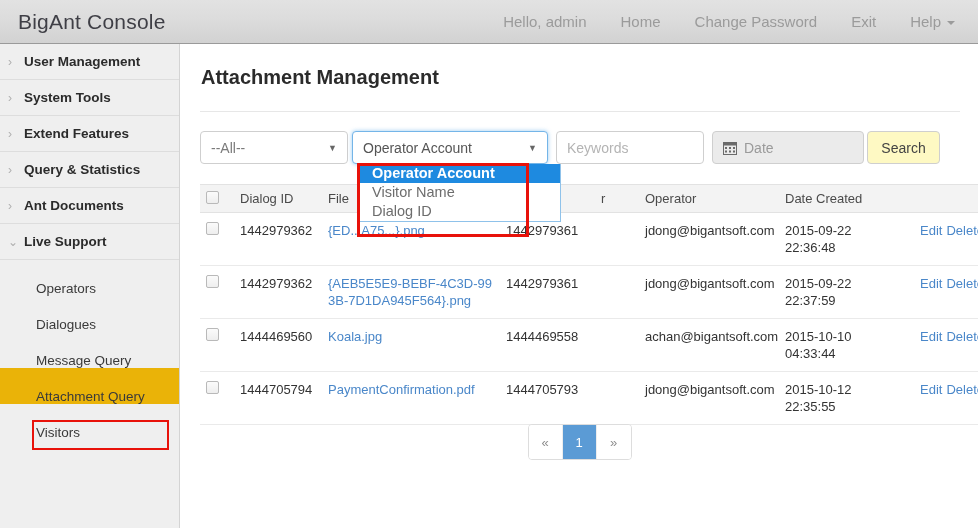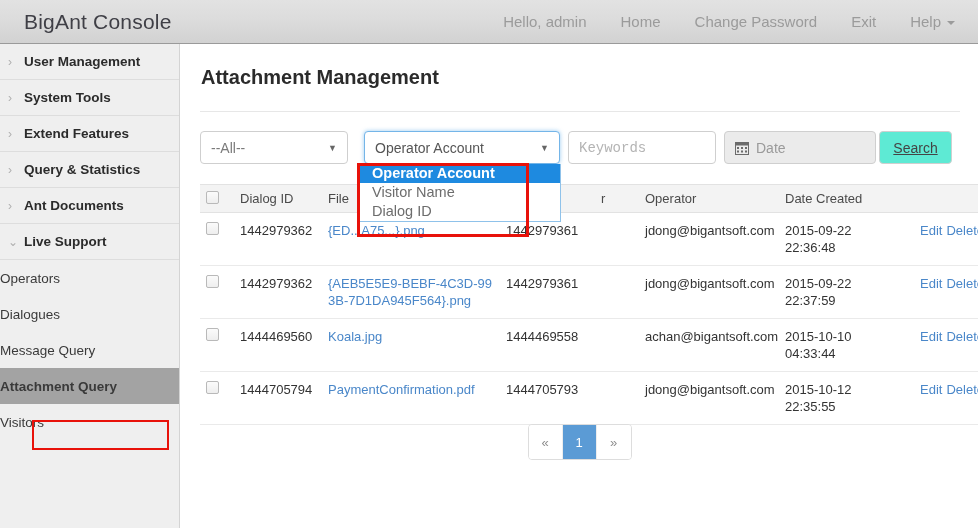--- a/index.html
+++ b/index.html
@@ -15,21 +15,21 @@
   }
 
   
   #topbar {
     position:absolute; left:0; top:0; width:978px; height:44px;
     background: linear-gradient(to bottom, #e2e2e2 0%, #dcdcdc 45%, #d2d2d2 100%);
     border-bottom: 1px solid #9a9a9a;
     display:flex; align-items:center;
   }
   #brand {
-    font-size: 21px; color:#3f3f46; padding-left:24px; letter-spacing:.2px;
+    font-size: 21px; color:#3f3f46; padding-left:18px; letter-spacing:.2px;
     white-space:nowrap;
   }
   #topnav {
     margin-left:auto; display:flex; align-items:center; gap:0px;
     padding-right:6px; white-space:nowrap;
   }
   #topnav .navitem {
     color:#9b9b9b; font-size:15px; padding:0 17px; text-decoration:none;
     display:inline-flex; align-items:center; gap:6px;
   }
@@ -46,24 +46,24 @@
     overflow:hidden;
   }
   .grp {
     height:36px; display:flex; align-items:center;
     border-bottom:1px solid #dddddd;
     font-weight:bold; font-size:13.5px; color:#2b2b2b;
     padding-left:8px; cursor:pointer;
   }
   .grp .chev { color:#b0b0b0; font-size:12px; width:16px; display:inline-block; font-weight:normal;}
   .sub {
-    height:36px; display:flex; align-items:center;
-    font-size:13.5px; color:#3a3a3a; cursor:pointer;
-  }
-  .sub.active { background:#a3a3a3;font-weight:bold; }
+    height:36px; display:flex; align-items:flex-end;
+    padding-left:36px; font-size:13.5px; color:#3a3a3a; cursor:pointer;
+  }
+  .sub.active { background:#eab308; }
   .redbox {
     position:absolute; border:2px solid #e8120a; pointer-events:none;
   }
 
   
   #main {
     position:absolute; left:181px; top:44px; width:777px; height:484px;
     background:#fff;
   }
   #page-title {
@@ -74,34 +74,34 @@
     position:absolute; left:19px; top:67px; width:760px; height:1px; background:#e7e7e7;
   }
 
   
   #filterbar { position:absolute; left:19px; top:87px; display:flex; align-items:flex-start; }
   .ctl {
     height:33px; border:1px solid #cfcfcf; border-radius:4px; background:#fff;
     display:flex; align-items:center; font-size:14px; color:#7b7b7b;
     padding:0 10px; position:relative;
   }
-  #sel-all { width:148px; justify-content:space-between; margin-right:16px; }
+  #sel-all { width:148px; justify-content:space-between; margin-right:4px; }
   #sel-field {
     width:196px; justify-content:space-between; margin-right:8px;
     border:1px solid #74b5e8;
     box-shadow:0 0 4px rgba(102,175,233,.65);
     color:#555;
   }
   #kw { width:148px; margin-right:8px; }
-  #kw .ph { color:#b4b4b4;font-family:Liberation Mono, monospace; }
+  #kw .ph { color:#b4b4b4; }
   #datebox {
     width:152px; background:#ebebeb; margin-right:3px; gap:7px; color:#9a9a9a;
   }
   #btn-search {
-    width:73px; justify-content:center; color:#444; cursor:pointer; background:#5eead4;text-decoration:underline;
+    width:73px; justify-content:center; color:#444; cursor:pointer; background:#fef9c3;
   }
   .sel-caret { font-size:9px; color:#666; }
 
   
   #dd {
     position:absolute; left:177px; top:120px; width:203px;
     background:#fff; border:1px solid #8fc2ea; border-top:none;
     z-index:40;
   }
   #dd .opt {

